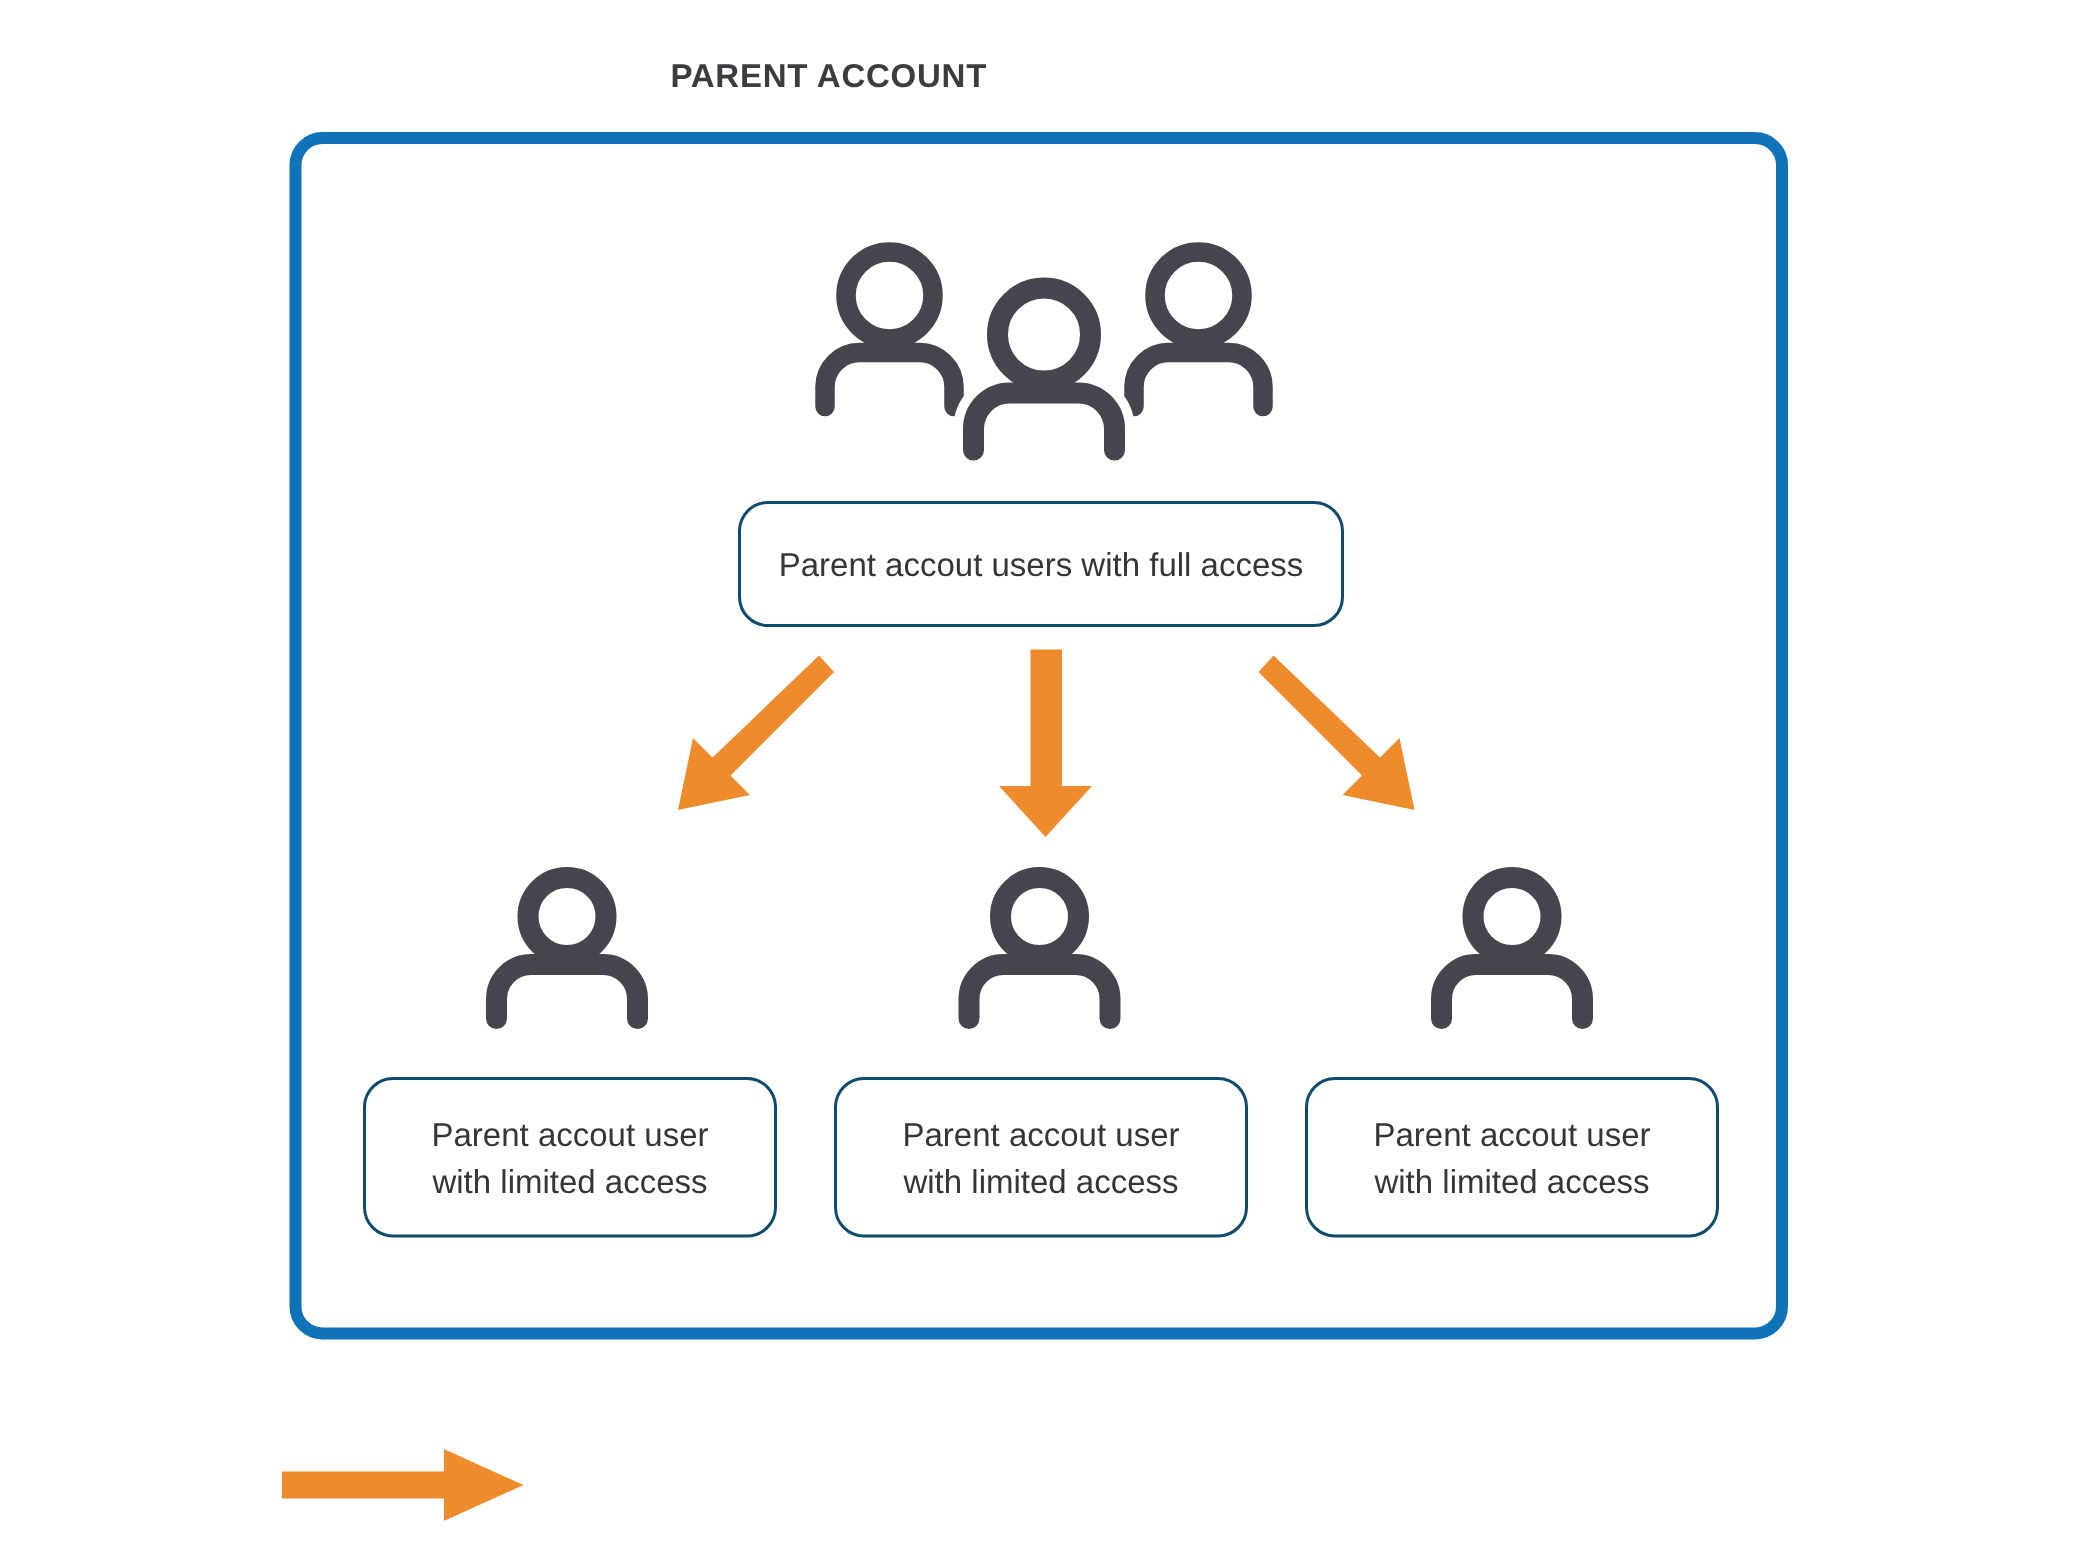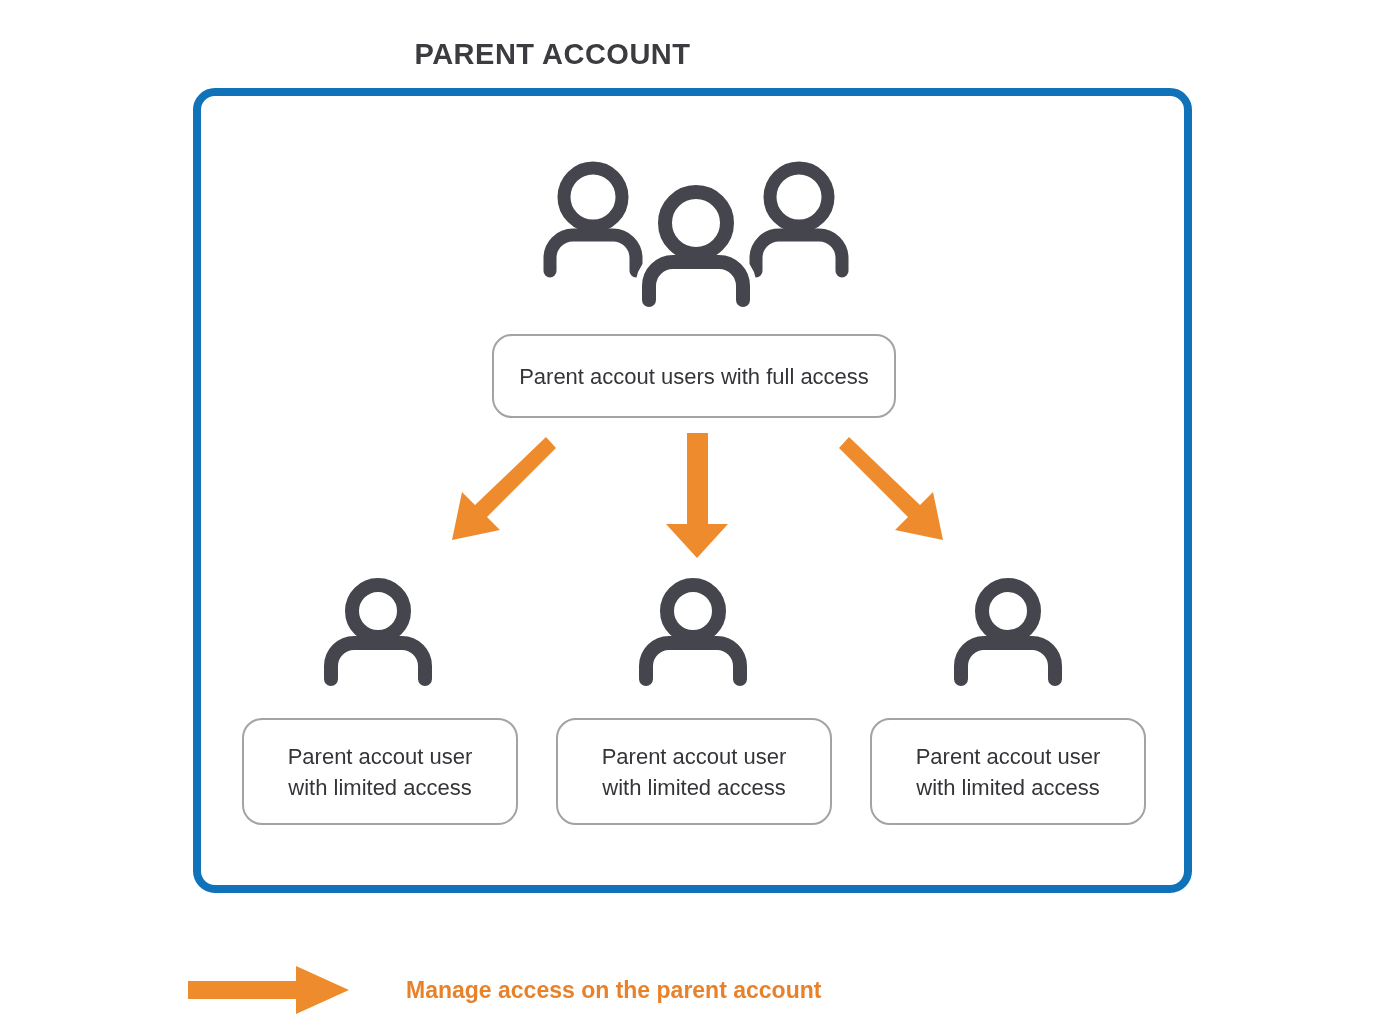--- a/index.html
+++ b/index.html
@@ -23,21 +23,21 @@
     background: #ffffff;
   }
 
   
   #page-title {
     position: absolute;
     left: 0;
     top: 38px;
     width: 1105px;
     text-align: center;
-    font-size: 29px;
+    font-size: 22px;
     font-weight: bold;
     letter-spacing: 0.5px;
     color: #3b3b40;
   }
 
   
   #parent-account-box {
     position: absolute;
     left: 193px;
     top: 88px;
@@ -66,21 +66,21 @@
     height: 108px;
   }
   #person-icon-left   { left: 322px; top: 578px; }
   #person-icon-center { left: 637px; top: 578px; }
   #person-icon-right  { left: 952px; top: 578px; }
 
   
   .label-box {
     position: absolute;
     box-sizing: border-box;
-    border: 2px solid #a3a3a3;
+    border: 2px solid #0c4a6e;
     border-radius: 20px;
     background: #ffffff;
     display: flex;
     align-items: center;
     justify-content: center;
     text-align: center;
     color: #353539;
     font-size: 22px;
     line-height: 31px;
   }
@@ -230,16 +230,15 @@
     <span>
       <span class="box-line">Parent accout user</span>
       <span class="box-line">with limited access</span>
     </span>
   </div>
 
   <div id="legend">
     <svg id="legend-arrow-icon" viewBox="0 0 165 52" width="165" height="52">
       <path d="M2 17 H110 V2 L163 26 L110 50 V35 H2 Z" fill="#ee8b2d"></path>
     </svg>
-    <span id="legend-label">Manage access on the parent account</span>
   </div>
 
 </div>
 
 </body></html>

